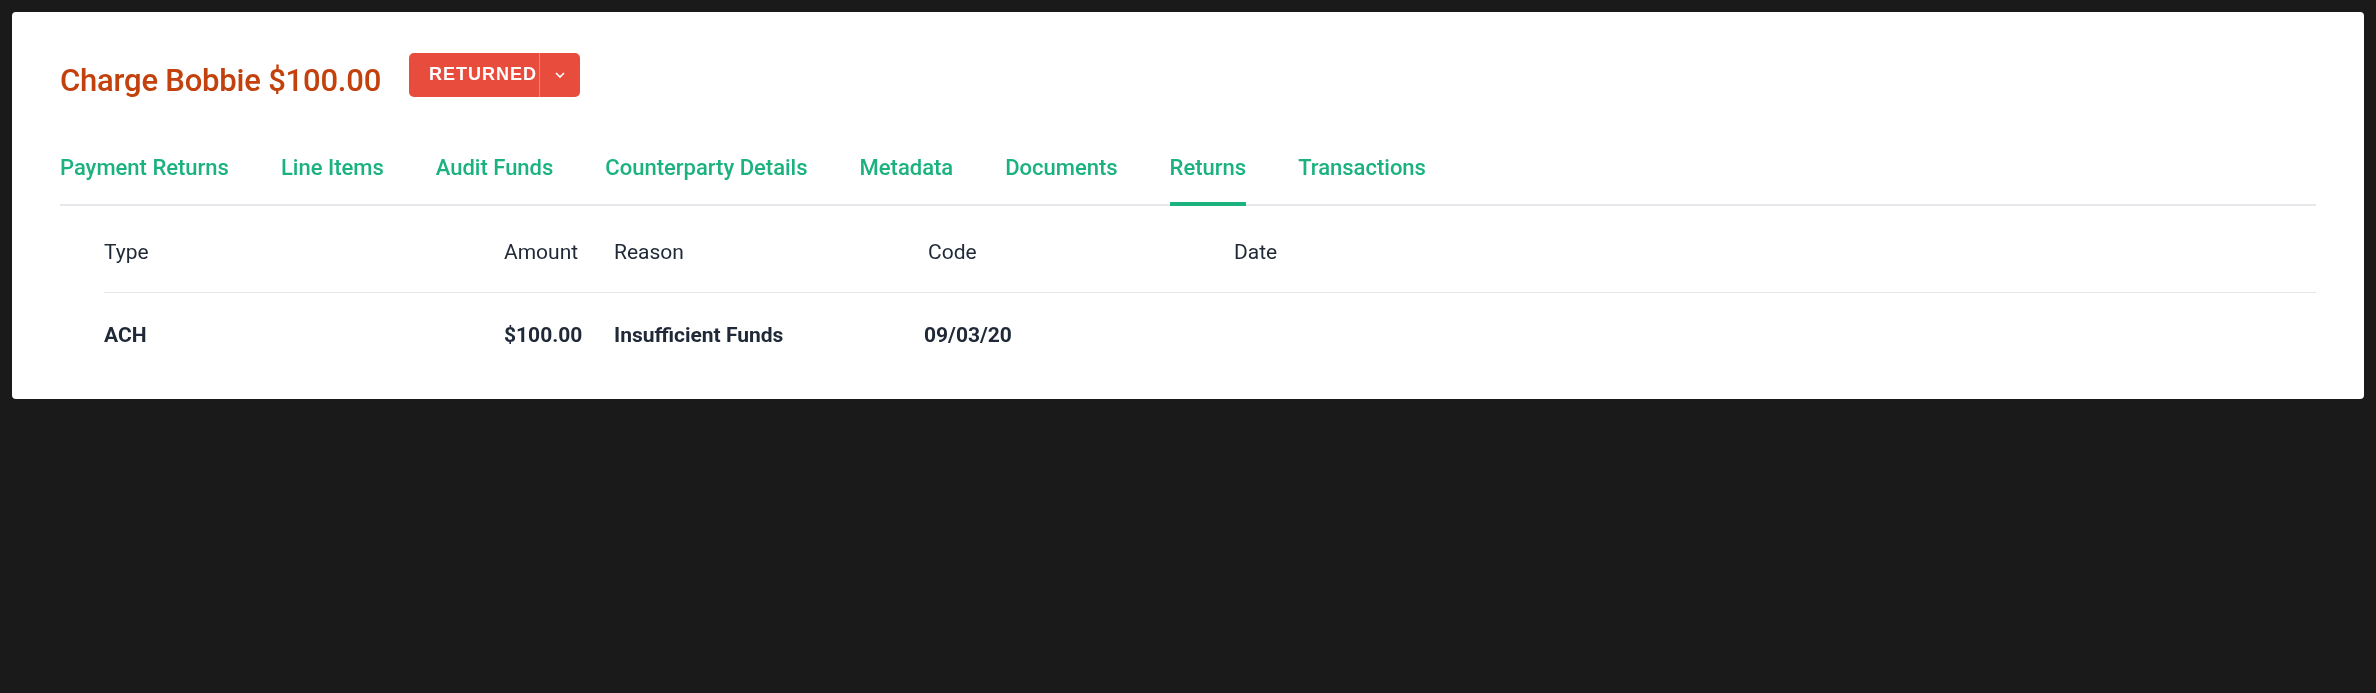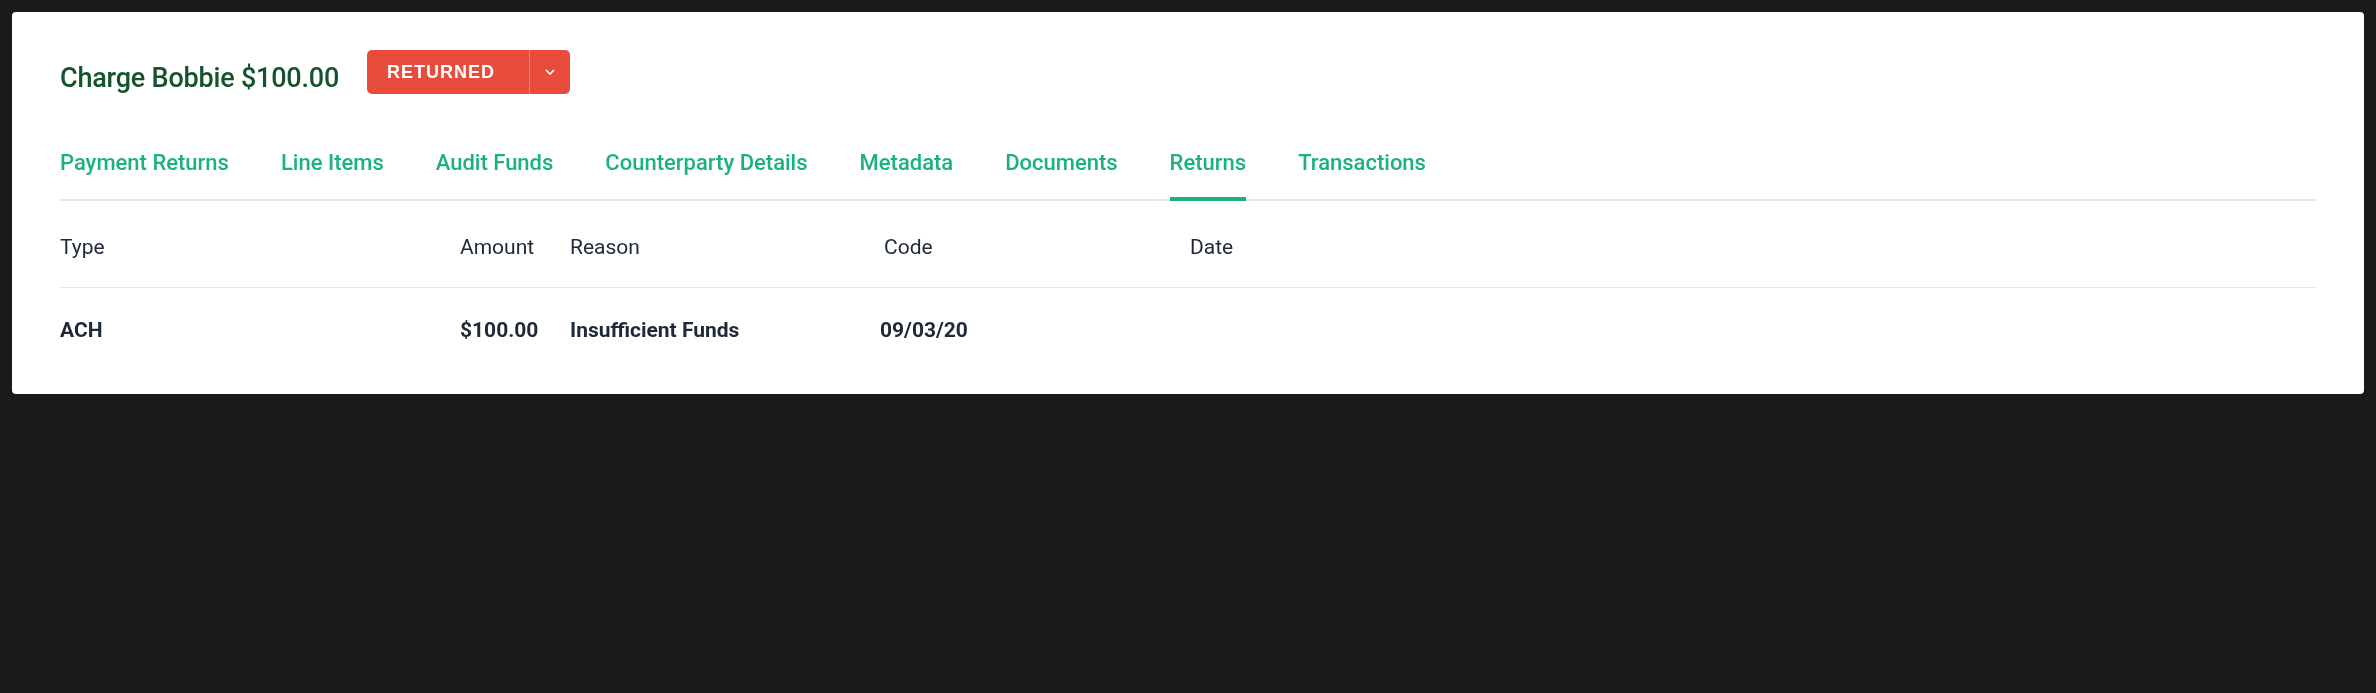--- a/index.html
+++ b/index.html
@@ -18,44 +18,44 @@
       width: 100%;
       padding: 38px 48px 48px 48px;
     }
     .header-row {
       display: flex;
       align-items: center;
       gap: 28px;
       margin-bottom: 56px;
     }
     .page-title {
-      font-size: 27px;
+      font-size: 31px;
       font-weight: 500;
-      color: #14532d;
+      color: #c2410c;
       letter-spacing: -0.2px;
       margin-top: 12px;
     }
     .status-button {
       display: inline-flex;
       align-items: stretch;
       background: #e74c3c;
       color: #ffffff;
       border: none;
       border-radius: 5px;
       font-size: 18px;
       font-weight: 600;
       letter-spacing: 1px;
       cursor: pointer;
       overflow: hidden;
       height: 44px;
     }
     .status-button .label {
       display: flex;
       align-items: center;
-      padding: 0 34px 0 20px;
+      padding: 0 2px 0 20px;
       border-right: 1px solid rgba(255,255,255,0.35);
     }
     .status-button .chevron {
       display: flex;
       align-items: center;
       justify-content: center;
       width: 40px;
     }
     .status-button svg {
       width: 16px;
@@ -88,20 +88,21 @@
       height: 4px;
       background: #1cb27e;
     }
     .table {
       width: 100%;
     }
     .table-head, .table-row {
       display: grid;
       grid-template-columns: 400px 110px 310px 310px 1fr;
       align-items: center;
+      margin-left: 44px;
     }
     .table-head {
       padding: 34px 0 28px 0;
       border-bottom: 1px solid #e5e7eb;
     }
     .table-head .th {
       font-size: 21px;
       font-weight: 400;
       color: #1f2937;
     }

